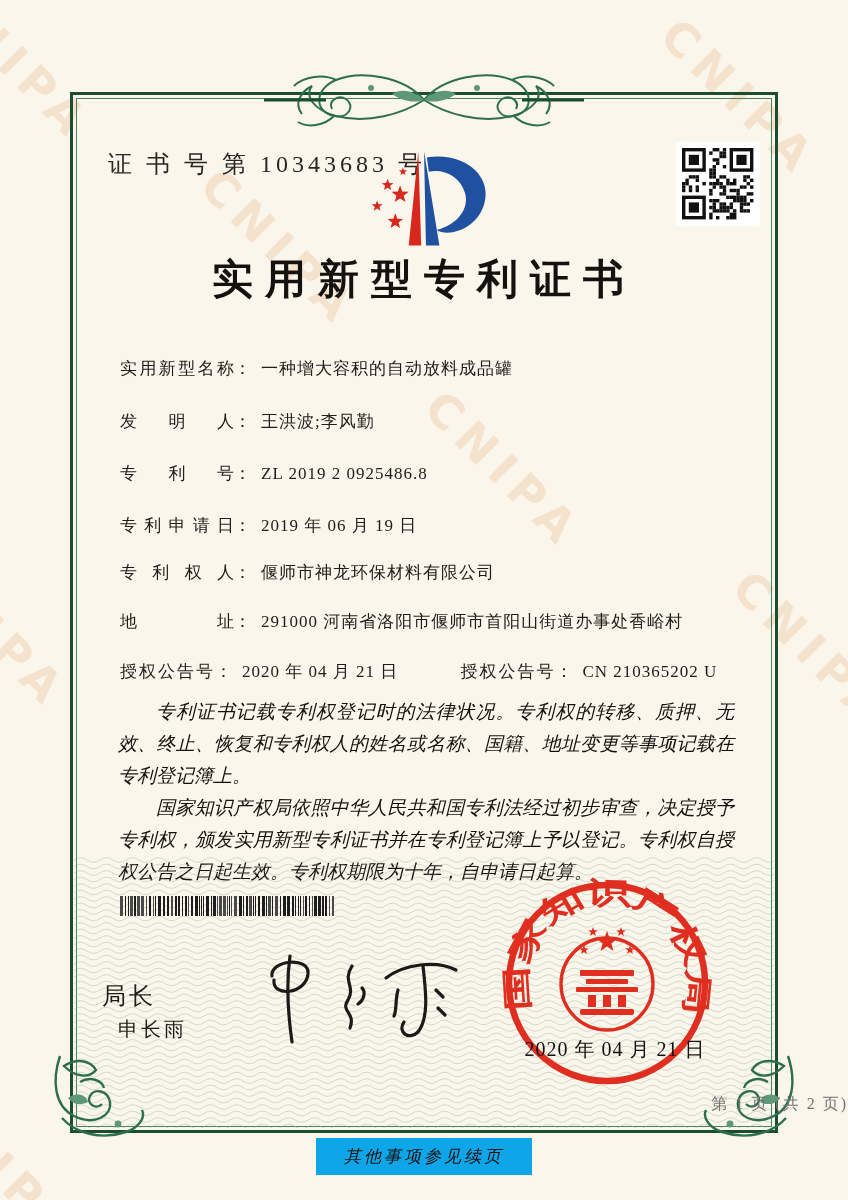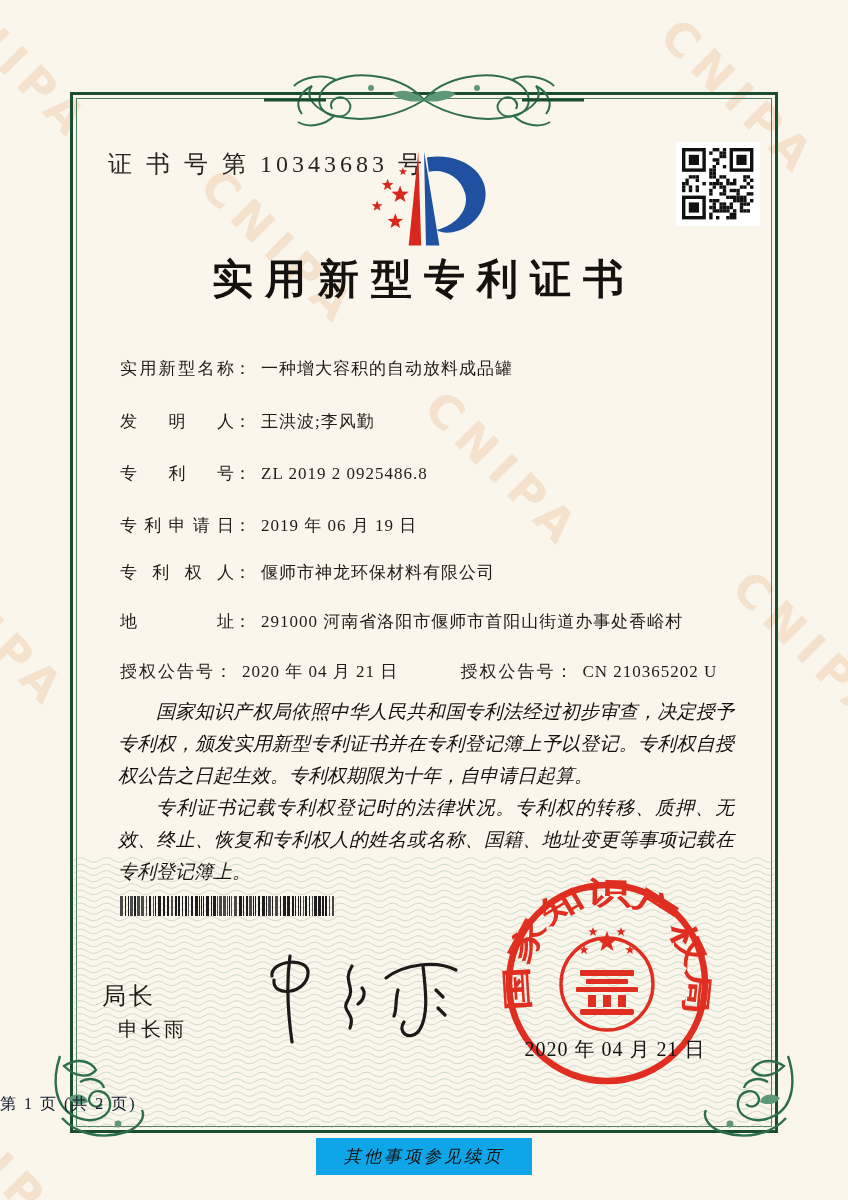--- a/index.html
+++ b/index.html
@@ -52,22 +52,22 @@
     color:#14110e;text-align:justify;
   }
   .body-text p{margin:0;text-indent:2em;}
   .sig-title{position:absolute;left:102px;top:980px;font-size:24px;letter-spacing:3px;}
   .sig-name{position:absolute;left:118px;top:1016px;font-size:20px;letter-spacing:3px;}
   .seal-date{
     position:absolute;left:515px;top:1036px;width:200px;text-align:center;
     font-size:20px;letter-spacing:1px;color:#111;z-index:12;
   }
   .page-footer{
-    position:absolute;left:0;top:1094px;width:848px;text-align:left;
-    font-size:16px;color:#0f172a;letter-spacing:2px;z-index:5;
+    position:absolute;left:0;top:1094px;width:848px;text-align:right;
+    font-size:16px;color:#737373;letter-spacing:2px;z-index:5;
   }
   .cont-note{
     position:absolute;left:0;top:1138px;width:848px;text-align:center;z-index:5;
   }
   .cont-note span{
     display:inline-block;background:#0ea5e9;padding:7px 28px;
     font-size:17px;letter-spacing:3px;color:#14110e;font-style:italic;
   }
   .qr-wrap{position:absolute;left:676px;top:142px;width:84px;height:84px;background:#fff;z-index:3;}
   svg{display:block;}
@@ -339,22 +339,22 @@
 </div>
 
 <div class="row" style="top:660px">
   <span class="glabel">授权公告号</span><span class="colon">：</span><span class="fvalue">2020 年 04 月 21 日</span>
   <span class="grant-pair2">
     <span class="glabel">授权公告号</span><span class="colon">：</span><span class="fvalue">CN 210365202 U</span>
   </span>
 </div>
 
 <div class="body-text">
+  <p>专利证书记载专利权登记时的法律状况。专利权的转移、质押、无效、终止、恢复和专利权人的姓名或名称、国籍、地址变更等事项记载在专利登记簿上。</p>
   <p>国家知识产权局依照中华人民共和国专利法经过初步审查，决定授予专利权，颁发实用新型专利证书并在专利登记簿上予以登记。专利权自授权公告之日起生效。专利权期限为十年，自申请日起算。</p>
-  <p>专利证书记载专利权登记时的法律状况。专利权的转移、质押、无效、终止、恢复和专利权人的姓名或名称、国籍、地址变更等事项记载在专利登记簿上。</p>
 </div>
 
 <svg id="barcode" class="abs" style="left:120px;top:896px;z-index:3;" width="216" height="20">
     <rect x="0" y="0" width="3" height="20" fill="#4a4a4a"></rect>
     <rect x="5" y="0" width="1" height="20" fill="#1d1d1d"></rect>
     <rect x="8" y="0" width="1" height="20" fill="#1d1d1d"></rect>
     <rect x="10" y="0" width="3" height="20" fill="#4a4a4a"></rect>
     <rect x="14" y="0" width="2" height="20" fill="#1d1d1d"></rect>
     <rect x="17" y="0" width="3" height="20" fill="#4a4a4a"></rect>
     <rect x="21" y="0" width="3" height="20" fill="#4a4a4a"></rect>

